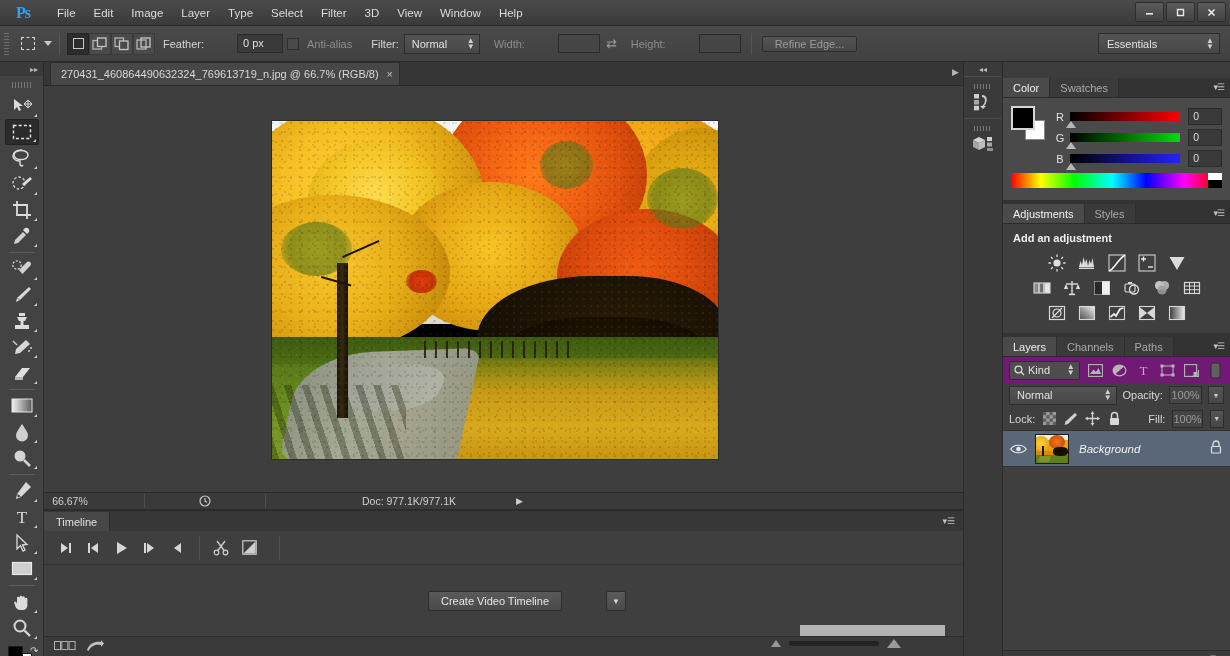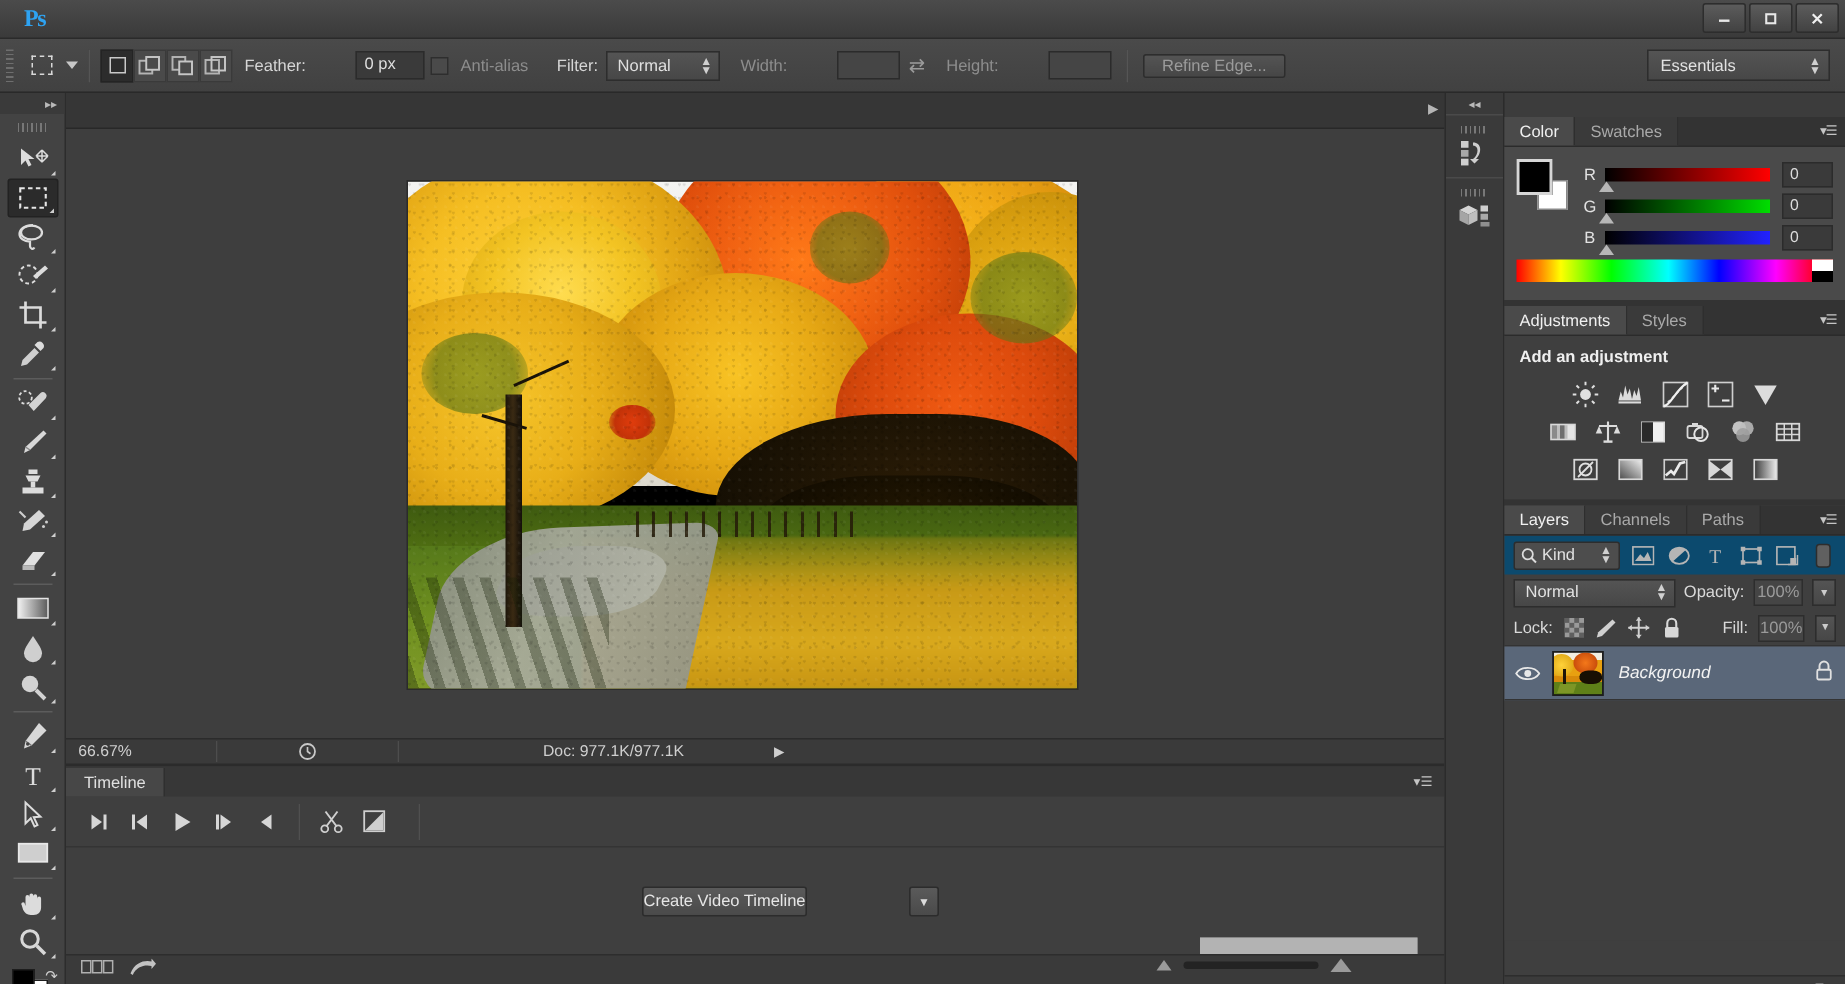--- a/index.html
+++ b/index.html
@@ -276,21 +276,21 @@
   .tl-controls {
     height:34px; display:flex; align-items:center; padding-left:8px;
     border-bottom:1px solid #343434;
   }
   .tl-btn { width:28px;height:26px; display:flex;align-items:center;justify-content:center; color:#d3d3d3; }
   .tl-vsep { width:1px;height:24px;background:#2f2f2f;border-right:1px solid #505050;margin:0 7px; }
   .tl-body { height:72px; position:relative; }
   .create-btn {
     position:absolute; left:384px; top:26px;
     background: linear-gradient(#5a5a5a,#4a4a4a); border:1px solid #2c2c2c; border-radius:2px;
-    height:20px; padding:0 0; display:flex;align-items:center;
+    height:20px; padding:0 12px; display:flex;align-items:center;
     font-size:11px; color:#e6e6e6;
   }
   .create-drop {
     position:absolute; left:562px; top:26px; width:20px;height:20px;
     background: linear-gradient(#5a5a5a,#4a4a4a); border:1px solid #2c2c2c; border-radius:2px;
     display:flex;align-items:center;justify-content:center; color:#dcdcdc; font-size:8px;
   }
   .watermark {
     position:absolute; left:756px; top:60px; width:145px; height:57px;
     background: rgba(225,225,225,0.72);
@@ -362,21 +362,21 @@
     background: linear-gradient(180deg,#fff 0 50%, #000 50% 100%);
   }
 
   
   .adj-body { background:#3f3f3f; padding:6px 0 8px 0; }
   .adj-title { font-size:11px; font-weight:bold; color:#efefef; padding:2px 0 6px 10px; }
   .adj-row { display:flex; justify-content:center; gap:11px; padding:3px 0; }
   .adj-ic { width:19px;height:19px; display:flex;align-items:center;justify-content:center; }
 
   
-  .lyr-filter { height:26px; display:flex; align-items:center; padding:0 6px; gap:7px; background:#0c4a6e;}
+  .lyr-filter { height:26px; display:flex; align-items:center; padding:0 6px; gap:7px; background:#701a75;}
   .kind-sel {
     width:74px;height:19px; background:#4d4d4d; border:1px solid #2d2d2d; border-radius:2px;
     display:flex;align-items:center; padding:0 4px; gap:3px; font-size:11px; color:#e2e2e2;
     justify-content:space-between;
   }
   .lyr-ic { width:18px;height:18px;display:flex;align-items:center;justify-content:center; color:#b7b7b7; }
   .blend-row { height:24px; display:flex;align-items:center; padding:0 6px; gap:6px; }
   .blend-sel {
     width:122px;height:19px; background: linear-gradient(#545454,#474747); border:1px solid #2d2d2d;
     display:flex;align-items:center;justify-content:space-between; padding:0 4px 0 7px;
@@ -410,20 +410,33 @@
   .lb-ic { color:#b3b3b3; display:flex;align-items:center;justify-content:center; width:16px;height:16px;}
   .panel-divider { height:4px; background:#333; }
 </style>
 </head>
 <body>
 
 <div class="app">
 
   <div class="titlebar">
     <div class="ps-logo">Ps</div>
+    <div class="menubar" id="menubar">
+        <div class="menu-item">File</div>
+        <div class="menu-item">Edit</div>
+        <div class="menu-item">Image</div>
+        <div class="menu-item">Layer</div>
+        <div class="menu-item">Type</div>
+        <div class="menu-item">Select</div>
+        <div class="menu-item">Filter</div>
+        <div class="menu-item">3D</div>
+        <div class="menu-item">View</div>
+        <div class="menu-item">Window</div>
+        <div class="menu-item">Help</div>
+      </div>
     <div class="win-btns">
       <div class="win-btn">
         <svg width="11" height="11" viewBox="0 0 11 11">
             <rect x="2" y="6" width="7" height="1.6" fill="#e8e8e8"></rect>
           </svg>
       </div>
       <div class="win-btn">
         <svg width="11" height="11" viewBox="0 0 11 11">
             <rect x="2.5" y="2.5" width="6" height="6" fill="none" stroke="#e8e8e8" stroke-width="1.4"></rect>
           </svg>
@@ -673,20 +686,24 @@
 
     <div class="tb-swatches">
       <div class="sw-back"></div>
       <div class="sw-front"></div>
       <div class="sw-swap">↷</div>
     </div>
 
   </div>
 
   <div class="tabbar">
+    <div class="doc-tab">
+      <span>270431_460864490632324_769613719_n.jpg @ 66.7% (RGB/8)</span>
+      <span class="tab-close">×</span>
+    </div>
     <div class="tabbar-arrow">▶</div>
   </div>
 
   <div class="canvas-area">
     <div class="photo-wrap">
       <div class="photo">
         <div class="sky"></div>
         <div class="canopy c3"></div>
         <div class="canopy c6"></div>
         <div class="canopy c2"></div>

